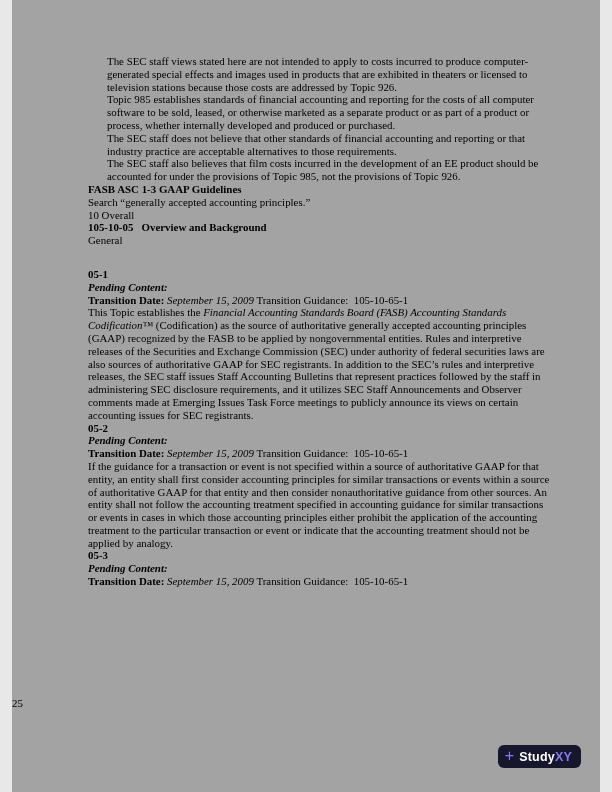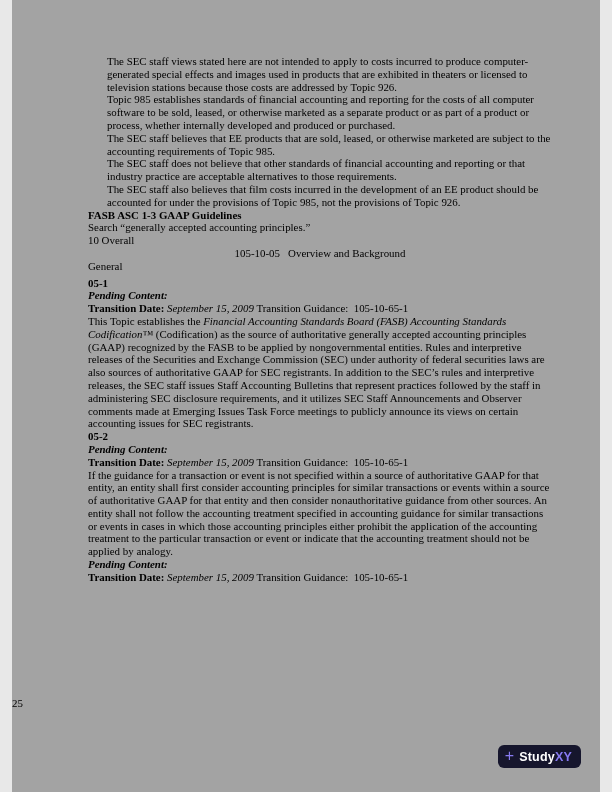--- a/index.html
+++ b/index.html
@@ -15,26 +15,26 @@
   .content {
     position:absolute;
     left:76px; top:55px;
     width:464px;
     font-size:10.9px;
     line-height:12.8px;
     text-align:left;
   }
   .content p { margin:0; }
   .intro { margin-left:19px; width:445px; }
-  .gap { margin-top:4px; }
+  .gap { margin-top:21px; }
   .b { font-weight:bold; }
   .i { font-style:italic; }
   .bi { font-weight:bold; font-style:italic; }
   .sub { margin-left:16px; }
-  .center-h { text-align:center; font-weight:normal; white-space:pre-wrap; }
+  .center-h { text-align:left; font-weight:bold; white-space:pre-wrap; }
   .pre { white-space:pre-wrap; }
   .page-number {
     position:absolute; top:697px; left:0;
     width:612px; text-align:left;
     font-size:10.9px; line-height:12.8px;
   }
   .badge {
     position:absolute; top:745px; right:19px;
     height:23px;
     display:flex; align-items:center; gap:5px;
@@ -51,21 +51,20 @@
 </style>
 </head>
 <body>
 
 <div class="page">
   <div class="content">
 
     <div class="intro">
       <p>The SEC staff views stated here are not intended to apply to costs incurred to produce computer-generated special effects and images used in products that are exhibited in theaters or licensed to television stations because those costs are addressed by Topic 926.</p>
       <p>Topic 985 establishes standards of financial accounting and reporting for the costs of all computer software to be sold, leased, or otherwise marketed as a separate product or as part of a product or process, whether internally developed and produced or purchased.</p>
-      <p>The SEC staff believes that EE products that are sold, leased, or otherwise marketed are subject to the accounting requirements of Topic 985.</p>
       <p>The SEC staff does not believe that other standards of financial accounting and reporting or that industry practice are acceptable alternatives to those requirements.</p>
       <p>The SEC staff also believes that film costs incurred in the development of an EE product should be accounted for under the provisions of Topic 985, not the provisions of Topic 926.</p>
     </div>
 
     <p class="b gap">FASB ASC 1-3 GAAP Guidelines</p>
 
     <p class="gap">Search “generally accepted accounting principles.”</p>
 
     <p class="sub">10 Overall</p>
 
@@ -80,20 +79,21 @@
     </div>
 
     <div>
       <p class="b">05-2</p>
       <p class="bi">Pending Content:</p>
       <p class="pre"><span class="b">Transition Date:</span><span class="i"> September 15, 2009</span><span> Transition Guidance:  105-10-65-1</span></p>
       <p>If the guidance for a transaction or event is not specified within a source of authoritative GAAP for that entity, an entity shall first consider accounting principles for similar transactions or events within a source of authoritative GAAP for that entity and then consider nonauthoritative guidance from other sources. An entity shall not follow the accounting treatment specified in accounting guidance for similar transactions or events in cases in which those accounting principles either prohibit the application of the accounting treatment to the particular transaction or event or indicate that the accounting treatment should not be applied by analogy.</p>
     </div>
 
     <div>
+      <p class="b">05-3</p>
       <p class="bi">Pending Content:</p>
       <p class="pre"><span class="b">Transition Date:</span><span class="i"> September 15, 2009</span><span> Transition Guidance:  105-10-65-1</span></p>
     </div>
 
   </div>
 
   <div class="page-number">25</div>
 
   <div class="badge" style="background: rgb(22, 22, 45);">
     <span class="plus accent" style="color: rgb(135, 122, 242);">+</span>

